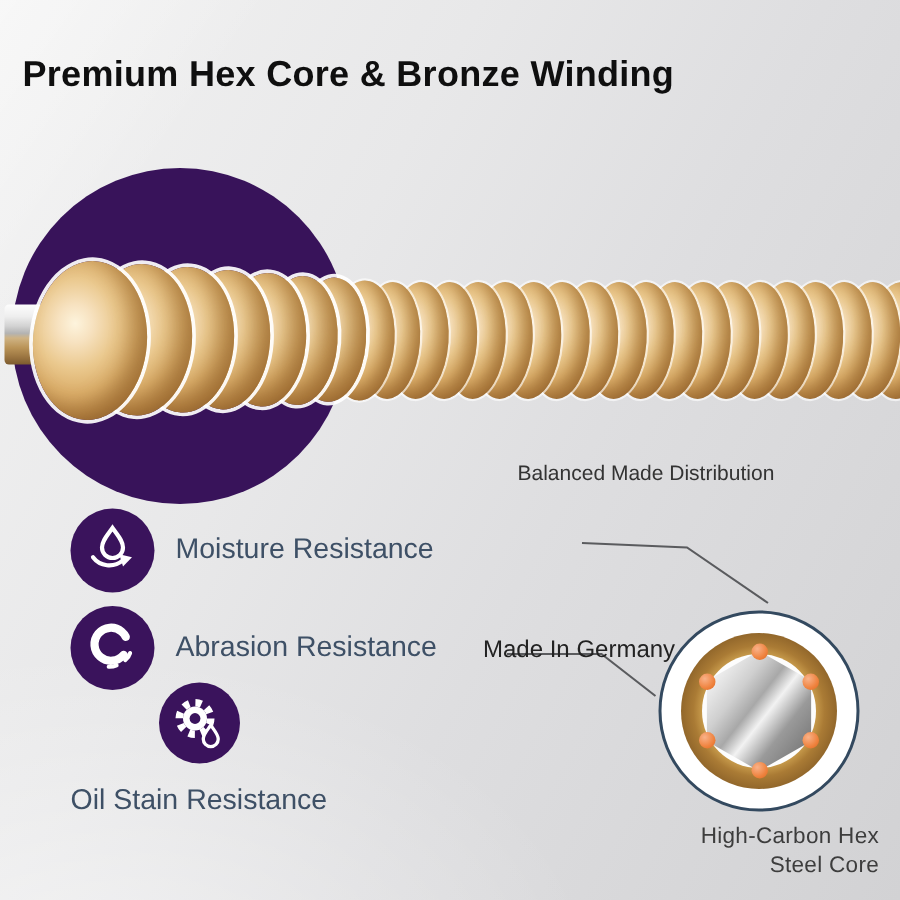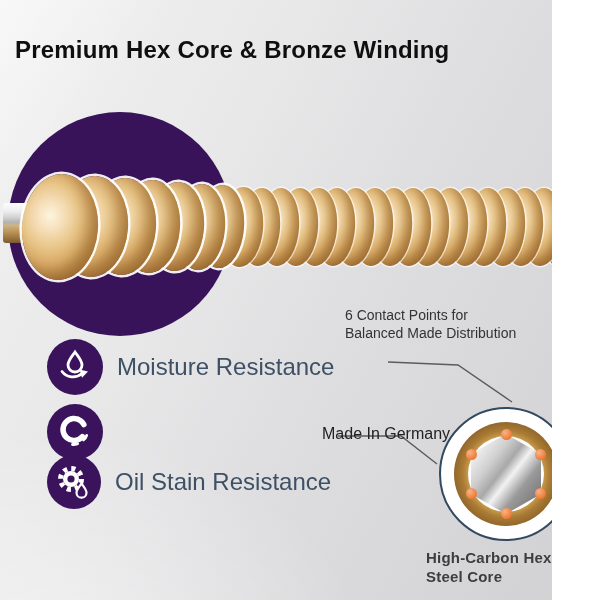--- a/index.html
+++ b/index.html
@@ -1,17 +1,17 @@
 <!DOCTYPE html>
 <html><head>
 <meta charset="utf-8">
 <style>
   html,body{margin:0;padding:0;}
   .page{
-    position:relative;width:552px;height:600px;overflow:hidden;
+    position:relative;width:600px;height:600px;overflow:hidden;
     background:linear-gradient(118deg,#f2f2f2 0%,#e8e8e9 35%,#dedee0 60%,#d2d2d4 100%);
     font-family:"Liberation Sans",sans-serif;
   }
   .page::before{
     content:"";position:absolute;inset:0;z-index:0;pointer-events:none;
     background:
       radial-gradient(140% 90% at 8% 110%,rgba(255,255,255,.50) 0%,rgba(255,255,255,0) 42%),
       linear-gradient(125deg,rgba(255,255,255,.45) 0%,rgba(255,255,255,0) 18%);
   }
   .title{position:absolute;left:15px;top:36px;z-index:10;font-size:24px;font-weight:bold;color:#0f0f0f;letter-spacing:.2px;white-space:nowrap;}
@@ -25,31 +25,31 @@
   .string-layer{position:absolute;inset:0;z-index:3;pointer-events:none;}
   .coil{
     position:absolute;border-radius:50%;
     background:radial-gradient(ellipse 95% 75% at 36% 40%,#fdf4dd 0%,#f7e2c0 16%,#eac88d 38%,#dbae6a 58%,#c4914f 76%,#a6743e 90%,#8e6131 100%);
     box-shadow:0 0 0 1.5px rgba(255,255,255,.62), inset -7px -4px 10px rgba(115,70,20,.38);
     transform:rotate(4deg);
   }
   .coil.big{box-shadow:0 0 0 2.5px rgba(255,255,255,.92), inset -10px -6px 14px rgba(115,70,20,.40);}
 
   .feature{position:absolute;left:47px;z-index:10;display:flex;align-items:center;gap:14px;}
-  .f1{top:339px;} .f2{top:404px;} .f3{top:455px;}
+  .f1{top:339px;} .f2{top:404px;} .f3{top:455px;flex-direction:column;}
   .badge{width:56px;height:56px;border-radius:50%;background:#3a135c;display:flex;align-items:center;justify-content:center;flex:0 0 auto;}
   .f3 .badge{width:54px;height:54px;}
-  .feature-label{font-size:24px;color:#3e5066;white-space:nowrap;}
+  .feature-label{font-size:19px;color:#3e5066;white-space:nowrap;}
 
   .leader-svg{position:absolute;inset:0;z-index:4;pointer-events:none;}
 
   .callout{position:absolute;z-index:10;color:#333;font-size:14px;line-height:1.3;}
   .contact-label{left:345px;top:306px;}
   .madein-label{left:322px;top:407px;font-size:16px;color:#222;margin-top:17px;}
-  .core-label{left:426px;top:549px;width:160px;text-align:left;font-weight:bold;font-size:15px;color:#3d3d3d;line-height:1.25;letter-spacing:.2px;}
+  .core-label{left:426px;top:549px;width:160px;text-align:right;font-weight:normal;font-size:15px;color:#3d3d3d;line-height:1.25;letter-spacing:.2px;}
 
   .xsec-outer{position:absolute;left:439px;top:407px;width:134px;height:134px;border-radius:50%;
     background:#ffffff;border:2.5px solid #33495f;box-sizing:border-box;z-index:5;}
   .xsec-gold{position:absolute;left:454px;top:422px;width:104px;height:104px;border-radius:50%;z-index:6;
     background:radial-gradient(circle closest-side,#b58a43 34%,#d9b268 41%,#f3dda6 49%,#f0d695 56%,#dcb468 64%,#c39648 74%,#aa7b35 84%,#92672b 100%);}
   .xsec-hole{position:absolute;left:468px;top:436px;width:76px;height:76px;border-radius:50%;background:#fdfdfd;z-index:7;}
   .xsec-hex{position:absolute;left:471px;top:434px;width:70px;height:80px;z-index:8;
     clip-path:polygon(50% 0%,100% 25%,100% 75%,50% 100%,0% 75%,0% 25%);
     background:linear-gradient(128deg,#fafafa 8%,#cfcfcf 32%,#a8a8a8 45%,#f2f2f2 55%,#9a9a9a 70%,#6e6e6e 96%);}
   .dot{position:absolute;width:11px;height:11px;border-radius:50%;z-index:9;
@@ -107,41 +107,41 @@
   </div>
 
   <div class="feature f2">
     <div class="badge">
       <svg width="40" height="40" viewBox="0 0 40 40">
         <circle cx="19" cy="17.5" r="11" fill="none" stroke="#fff" stroke-width="5.5" stroke-dasharray="56 14" transform="rotate(40 19 17.5)" stroke-linecap="round"></circle>
         <path d="M28.5 28a9 9 0 0 0 3.2-4.6" fill="none" stroke="#fff" stroke-width="2.8" stroke-linecap="round"></path>
         <path d="M17.5 32.5a12 12 0 0 0 5.2-.9" fill="none" stroke="#fff" stroke-width="2.8" stroke-linecap="round"></path>
       </svg>
     </div>
+    <div class="feature-label">Abrasion Resistance</div>
   </div>
 
   <div class="feature f3">
     <div class="badge">
       <svg width="40" height="40" viewBox="0 0 40 40">
         <circle cx="17" cy="17" r="8" fill="#fff"></circle>
         <circle cx="17" cy="17" r="10.5" fill="none" stroke="#fff" stroke-width="5" stroke-dasharray="4.1 4.14"></circle>
         <circle cx="17" cy="17" r="3.6" fill="#3a135c"></circle>
         <path d="M27.5 21.5c2.6 3.7 5 6.2 5 9.2a5 5 0 1 1-10 0c0-3 2.4-5.5 5-9.2z" fill="#3a135c" stroke="#fff" stroke-width="2.2"></path>
       </svg>
     </div>
     <div class="feature-label">Oil Stain Resistance</div>
   </div>
 
   <svg class="leader-svg" width="600" height="600">
     <path d="M388 362 L458 365 L512 402" fill="none" stroke="#5a5b5e" stroke-width="1.4"></path>
     <path d="M338 436 L401 436 L437 464" fill="none" stroke="#5a5b5e" stroke-width="1.4"></path>
   </svg>
 
   <div class="callout contact-label">
-    <div>6 Contact Points for</div>
     <div>Balanced Made Distribution</div>
   </div>
   <div class="callout madein-label">Made In Germany</div>
 
   <div class="xsec-outer"></div>
   <div class="xsec-gold"></div>
   <div class="xsec-hole"></div>
   <div class="xsec-hex"></div>
 
   <div class="callout core-label">

